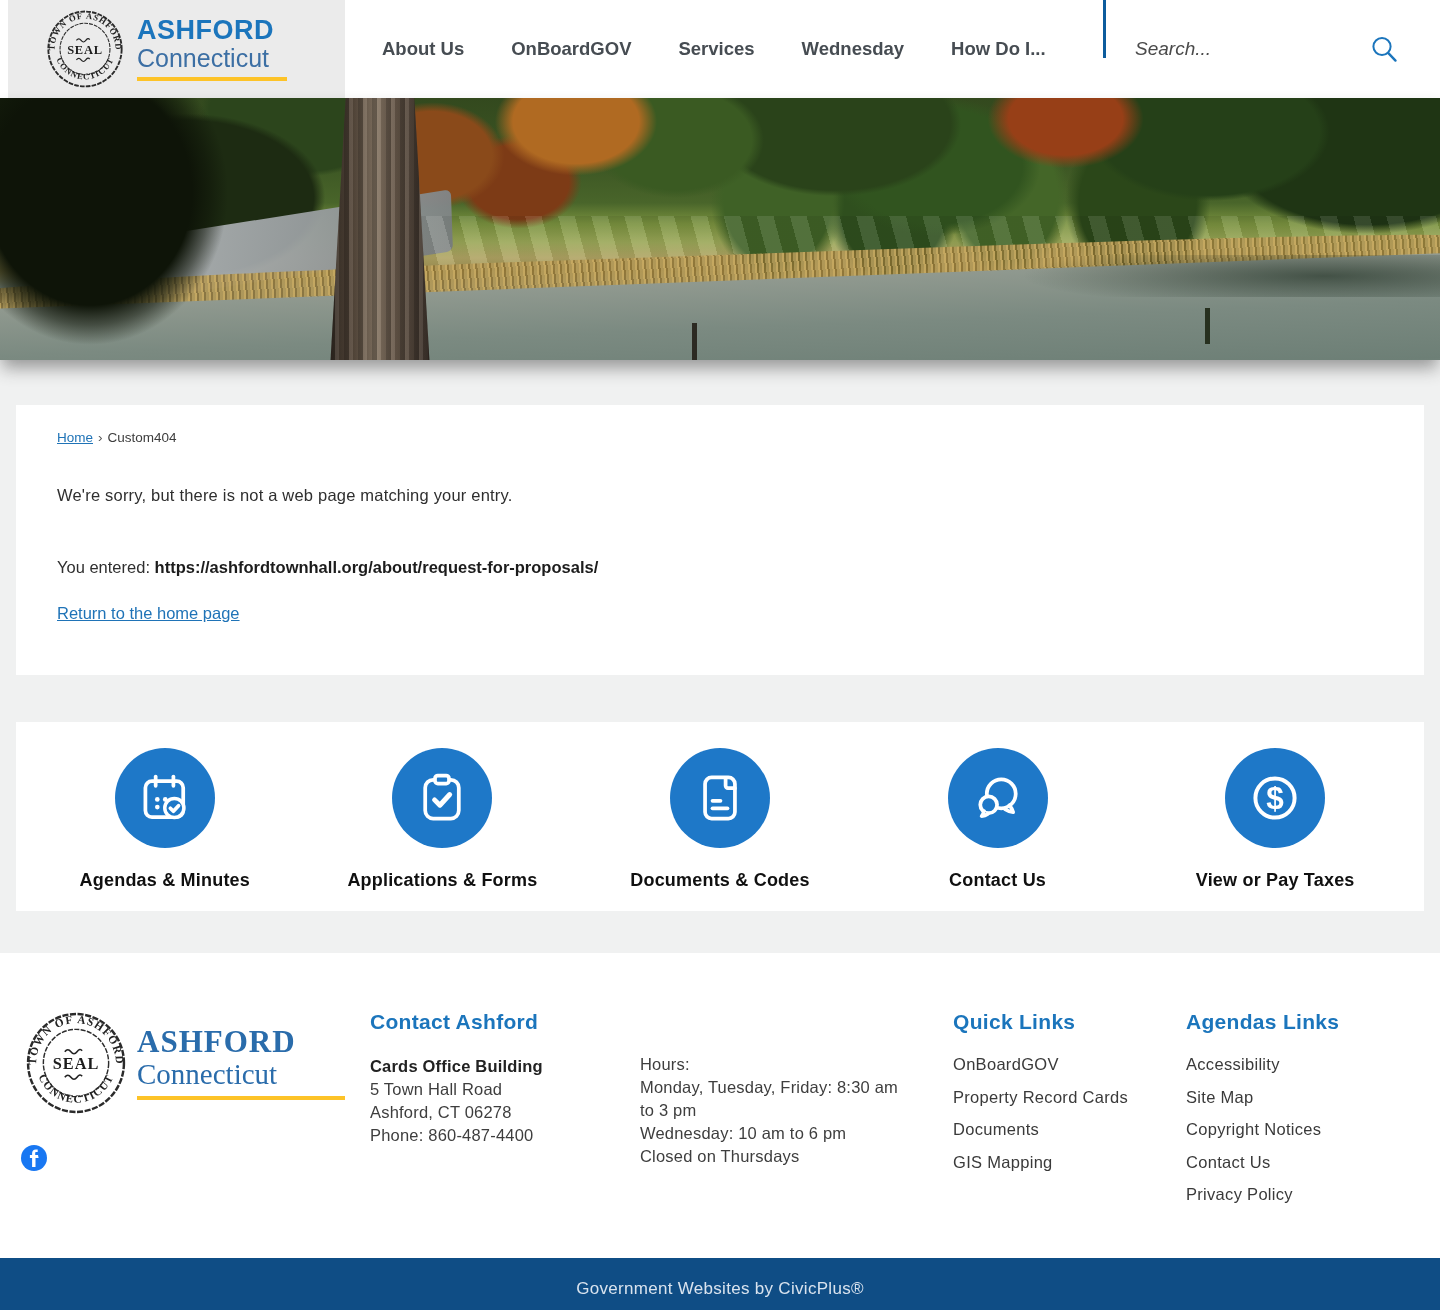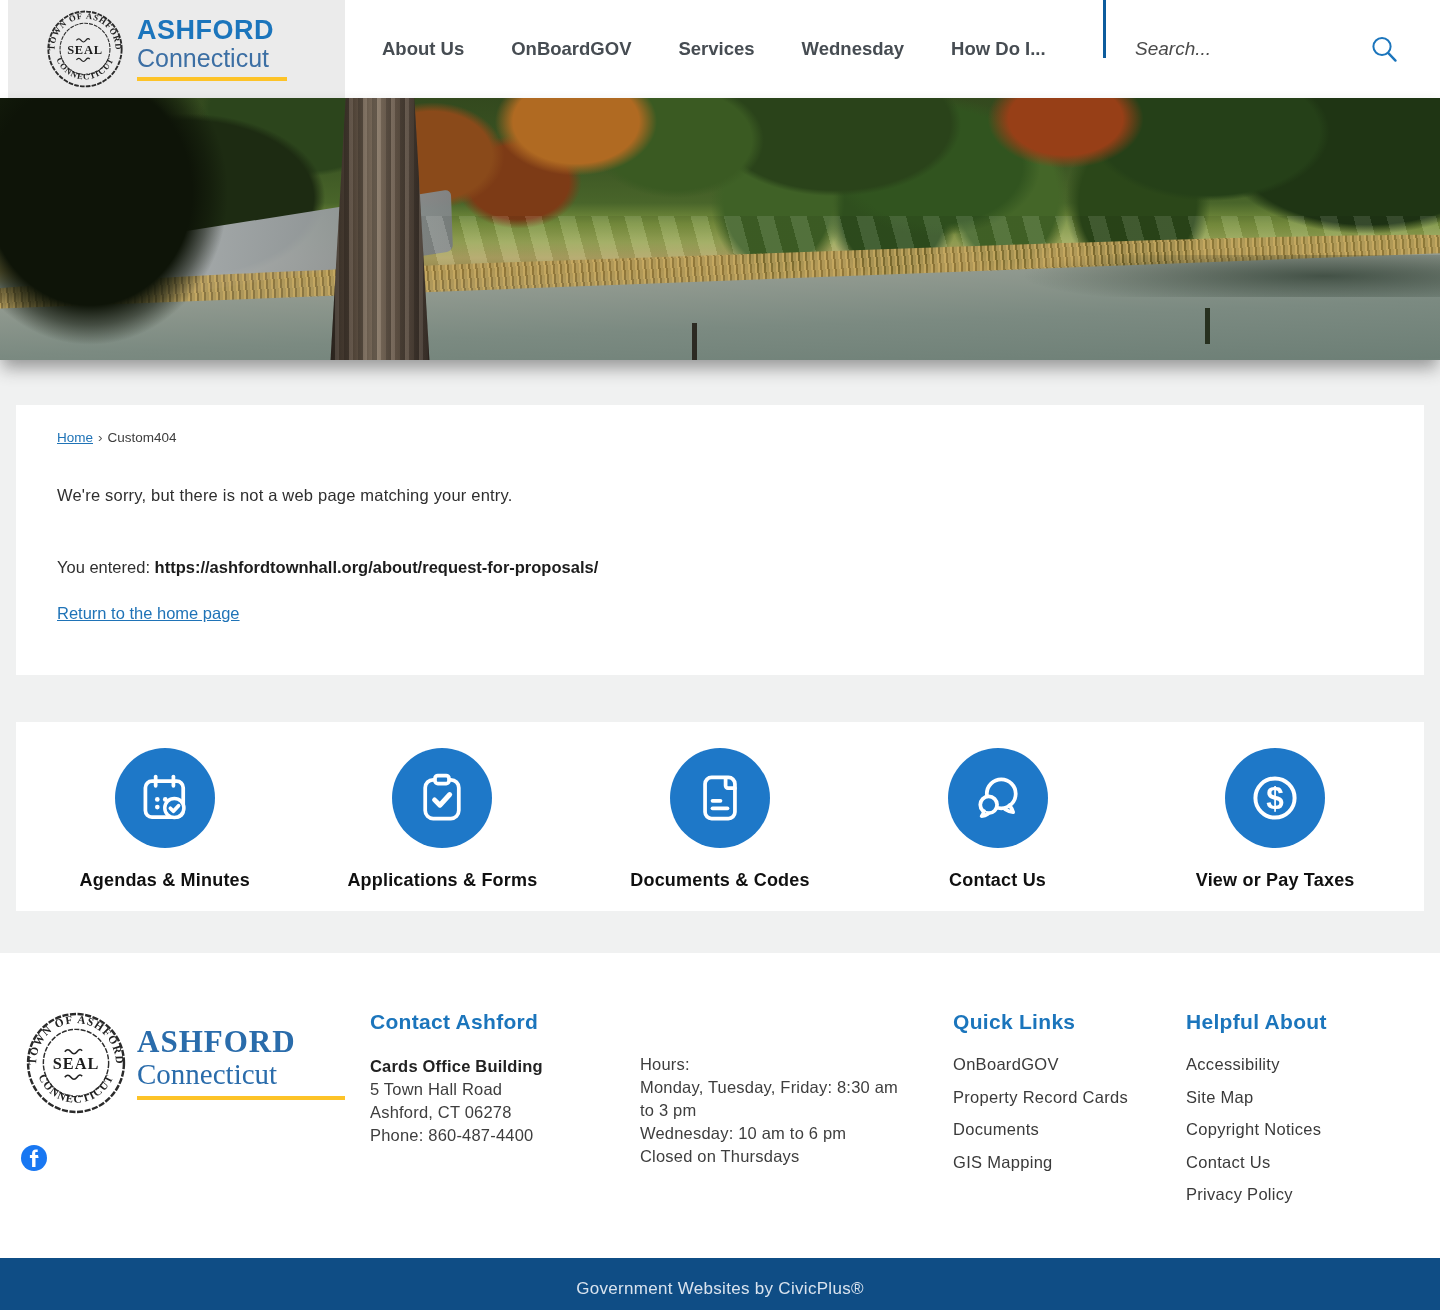--- a/index.html
+++ b/index.html
@@ -287,21 +287,21 @@
       <div class="f-heading">Quick Links</div>
       <ul class="f-links">
         <li>OnBoardGOV</li>
         <li>Property Record Cards</li>
         <li>Documents</li>
         <li>GIS Mapping</li>
       </ul>
     </div>
 
     <div>
-      <div class="f-heading">Helpful About</div>
+      <div class="f-heading">Agendas Links</div>
       <ul class="f-links">
         <li>Accessibility</li>
         <li>Site Map</li>
         <li>Copyright Notices</li>
         <li>Contact Us</li>
         <li>Privacy Policy</li>
       </ul>
     </div>
 
   </footer>

